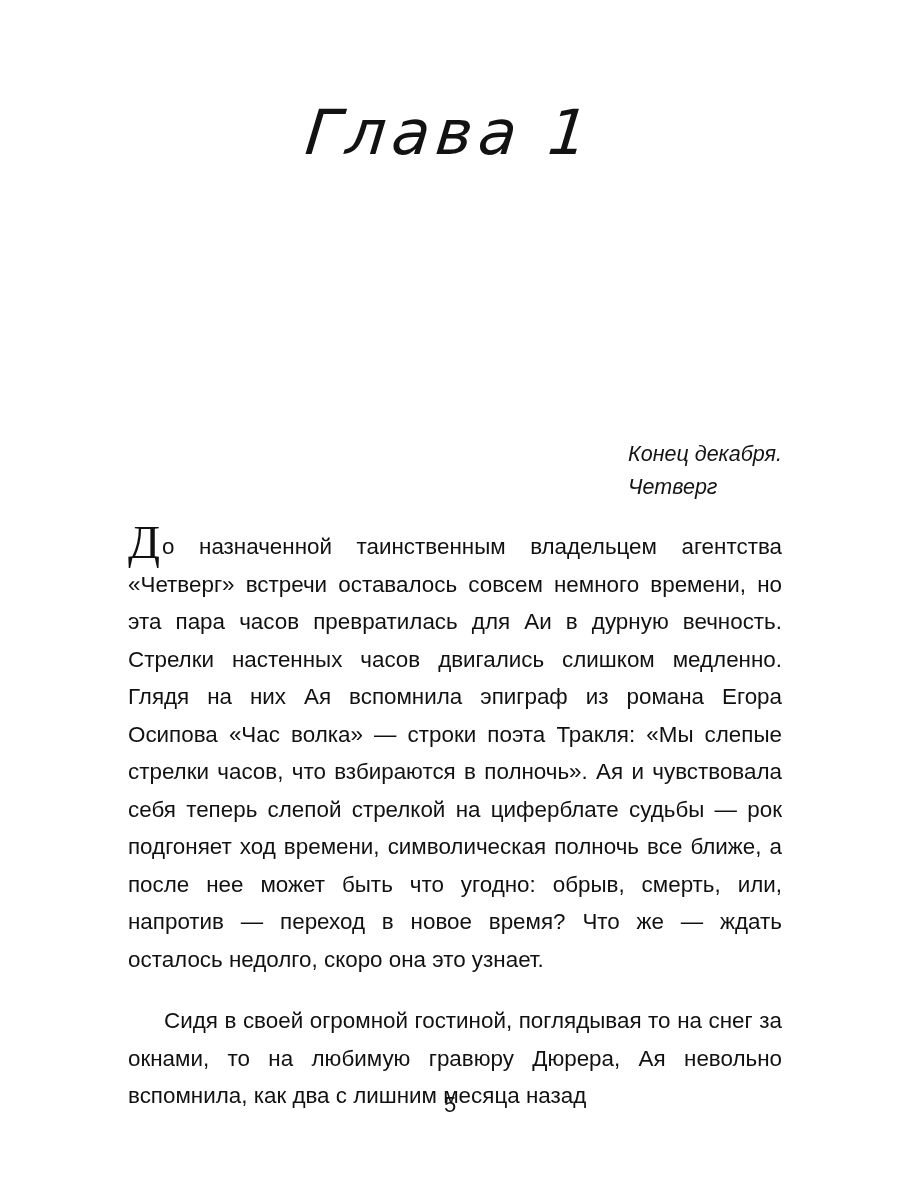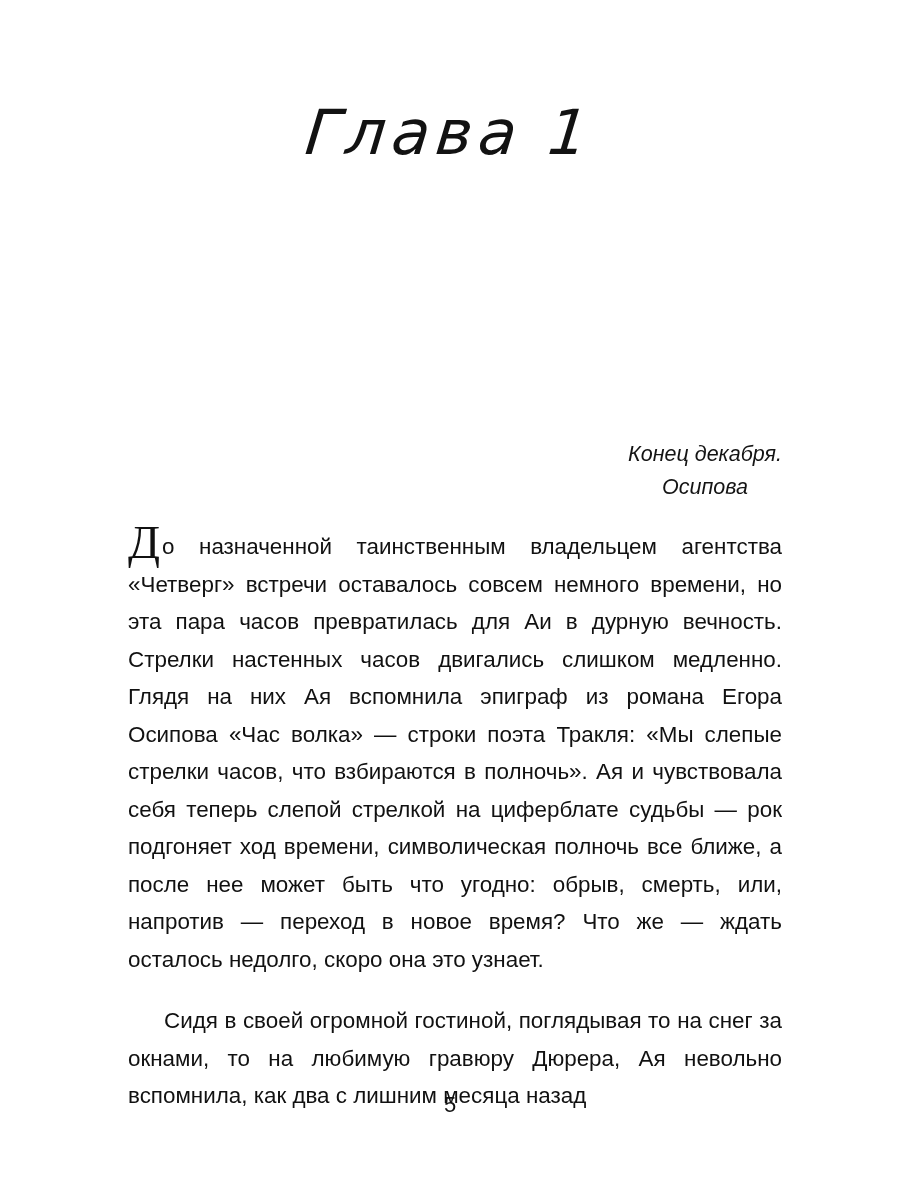--- a/index.html
+++ b/index.html
@@ -31,21 +31,21 @@
     font-weight: 400;
     font-size: 62px;
     letter-spacing: 6px;
     color: #121212;
     transform: skewX(-6deg);
   }
   .epigraph {
     position: absolute;
     right: 118px;
     top: 438px;
-    text-align: center;
+    text-align: left;
     font-family: "Liberation Sans", sans-serif;
     font-style: italic;
     font-size: 21.5px;
     line-height: 33px;
     color: #141414;
   }
   .body-text {
     position: absolute;
     left: 128px;
     right: 118px;
@@ -90,21 +90,21 @@
 </style>
 </head>
 <body>
 
 <div class="page">
 
   <div class="chapter-title">Глава 1</div>
 
   <div class="epigraph">
     <div>Конец декабря.</div>
-    <div>Осипова</div>
+    <div>Четверг</div>
   </div>
 
   <div class="body-text">
     <p class="para dropcap-wrap"><span class="dropcap">Д</span><span>о назначенной таинственным владельцем агентства «Четверг» встречи оставалось совсем немного времени, но эта пара часов превратилась для Аи в дурную вечность. Стрелки настенных часов двигались слишком медленно. Глядя на них Ая вспомнила эпиграф из романа Егора Осипова «Час волка» — строки поэта Тракля: «Мы слепые стрелки часов, что взбираются в полночь». Ая и чувствовала себя теперь слепой стрелкой на циферблате судьбы — рок подгоняет ход времени, символическая полночь все ближе, а после нее может быть что угодно: обрыв, смерть, или, напротив — переход в новое время? Что же — ждать осталось недолго, скоро она это узнает.</span></p>
     <p class="para"><span>Сидя в своей огромной гостиной, поглядывая то на снег за окнами, то на любимую гравюру Дюрера, Ая невольно вспомнила, как два с лишним месяца назад</span></p>
   </div>
 
   <div class="page-number">5</div>
 
 </div>

